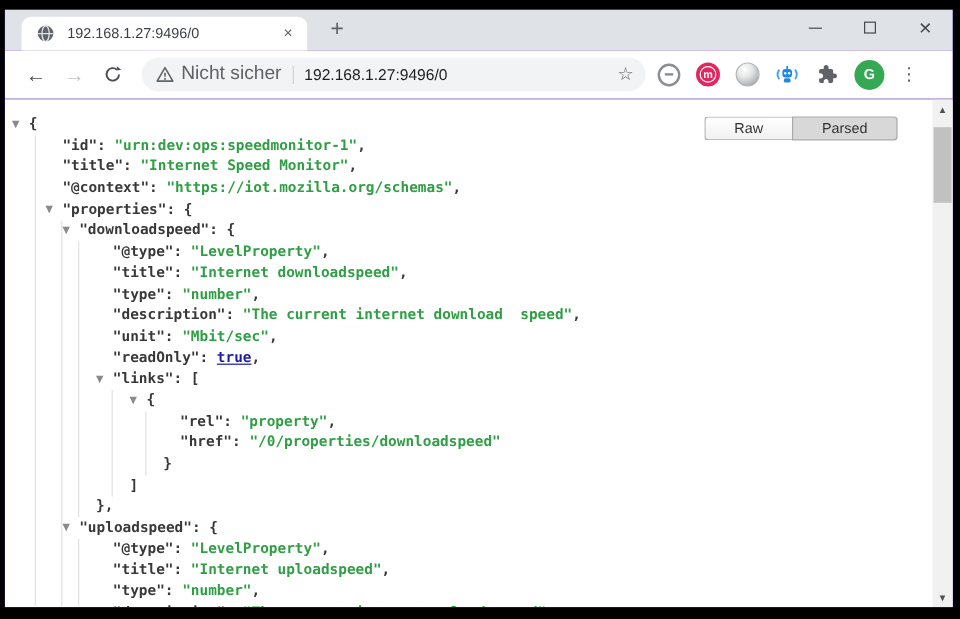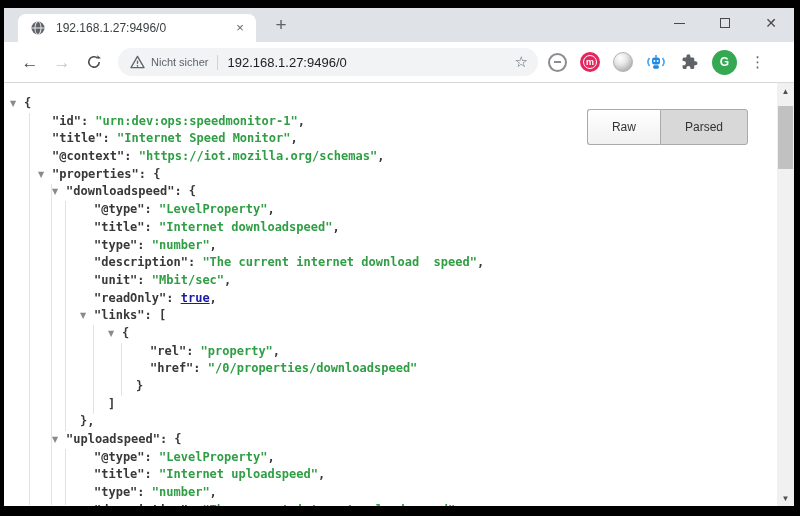--- a/index.html
+++ b/index.html
@@ -26,21 +26,21 @@
   .close-glyph { font-size:14px; line-height:1; }
 
   
   .toolbar { height:40px; background:#fff; display:flex; align-items:center; padding:0 10px; flex:none; }
   .navbtn { width:26px; height:26px; display:flex; align-items:center; justify-content:center;
             border-radius:50%; margin:0 3px; flex:none; }
   .arrow-glyph { font-size:17px; color:#494c50; line-height:1; }
   .arrow-glyph.disabled { color:#c0c4c9; }
   .omnibox { height:28px; flex:none; width:420px; background:#f1f3f4; border-radius:14px;
              display:flex; align-items:center; padding:0 10px 0 12px; margin-left:8px; }
-  .sec-label { font-size:11px; color:#5f6368; margin-left:6px; white-space:nowrap; }
+  .sec-label { font-size:16px; color:#5f6368; margin-left:6px; white-space:nowrap; }
   .omni-sep { width:1px; height:15px; background:#d0d3d6; margin:0 9px; flex:none; }
   .omni-url { font-size:13px; color:#202124; flex:1; white-space:nowrap; overflow:hidden; }
   .star { font-size:15px; color:#5f6368; flex:none; margin-left:6px; }
   .extrow { display:flex; align-items:center; margin-left:10px; gap:13px; }
   .ext-circle { width:19px; height:19px; border-radius:50%; border:2px solid #8a8d91;
                 display:flex; align-items:center; justify-content:center; }
   .ext-circle i { display:block; width:7px; height:2px; background:#8a8d91; }
   .ext-red { width:20px; height:20px; border-radius:50%; background:#e4265e;
              display:flex; align-items:center; justify-content:center; }
   .ext-red span { width:14px; height:14px; border:1px solid #fff; border-radius:50%;
@@ -54,22 +54,22 @@
             color:#fff; font-size:12px; font-weight:bold; display:flex; align-items:center;
             justify-content:center; }
   .kebab { font-size:15px; color:#5f6368; letter-spacing:0; width:10px; text-align:center; }
 
   .toolbar-divider { height:1px; background:#d6d9dc; flex:none; }
 
   
   .content { flex:1; position:relative; background:#fff; overflow:hidden; }
 
   .viewer-toggle { position:absolute; top:14px; right:46px; display:flex; z-index:5; }
-  .vbtn { height:36px; font-size:12px; color:#333; border:1px solid #a9a9a9; padding:0 24px;
-          font-family:"Liberation Sans", sans-serif;margin-top:12px; }
+  .vbtn { height:20px; font-size:12px; color:#333; border:1px solid #a9a9a9; padding:0 24px;
+          font-family:"Liberation Sans", sans-serif; }
   .vbtn.raw { border-radius:3px 0 0 3px; background:linear-gradient(#ffffff,#f1f1f1); border-right:none; }
   .vbtn.parsed { border-radius:0 3px 3px 0; background:#d8d8d8;text-align:right; }
 
   .scrollbar { position:absolute; top:0; right:0; bottom:0; width:17px; background:#f1f1f1; z-index:4; }
   .sb-arrow { position:absolute; left:0; width:17px; height:16px; display:flex;
               align-items:center; justify-content:center; font-size:8px; color:#505050; }
   .sb-up { top:0; } .sb-down { bottom:0; }
   .sb-thumb { position:absolute; left:1px; width:15px; top:23px; height:63px; background:#c1c1c1; }
 
   .json-tree { position:absolute; left:0; top:0; right:17px; bottom:0; padding-top:12px;

